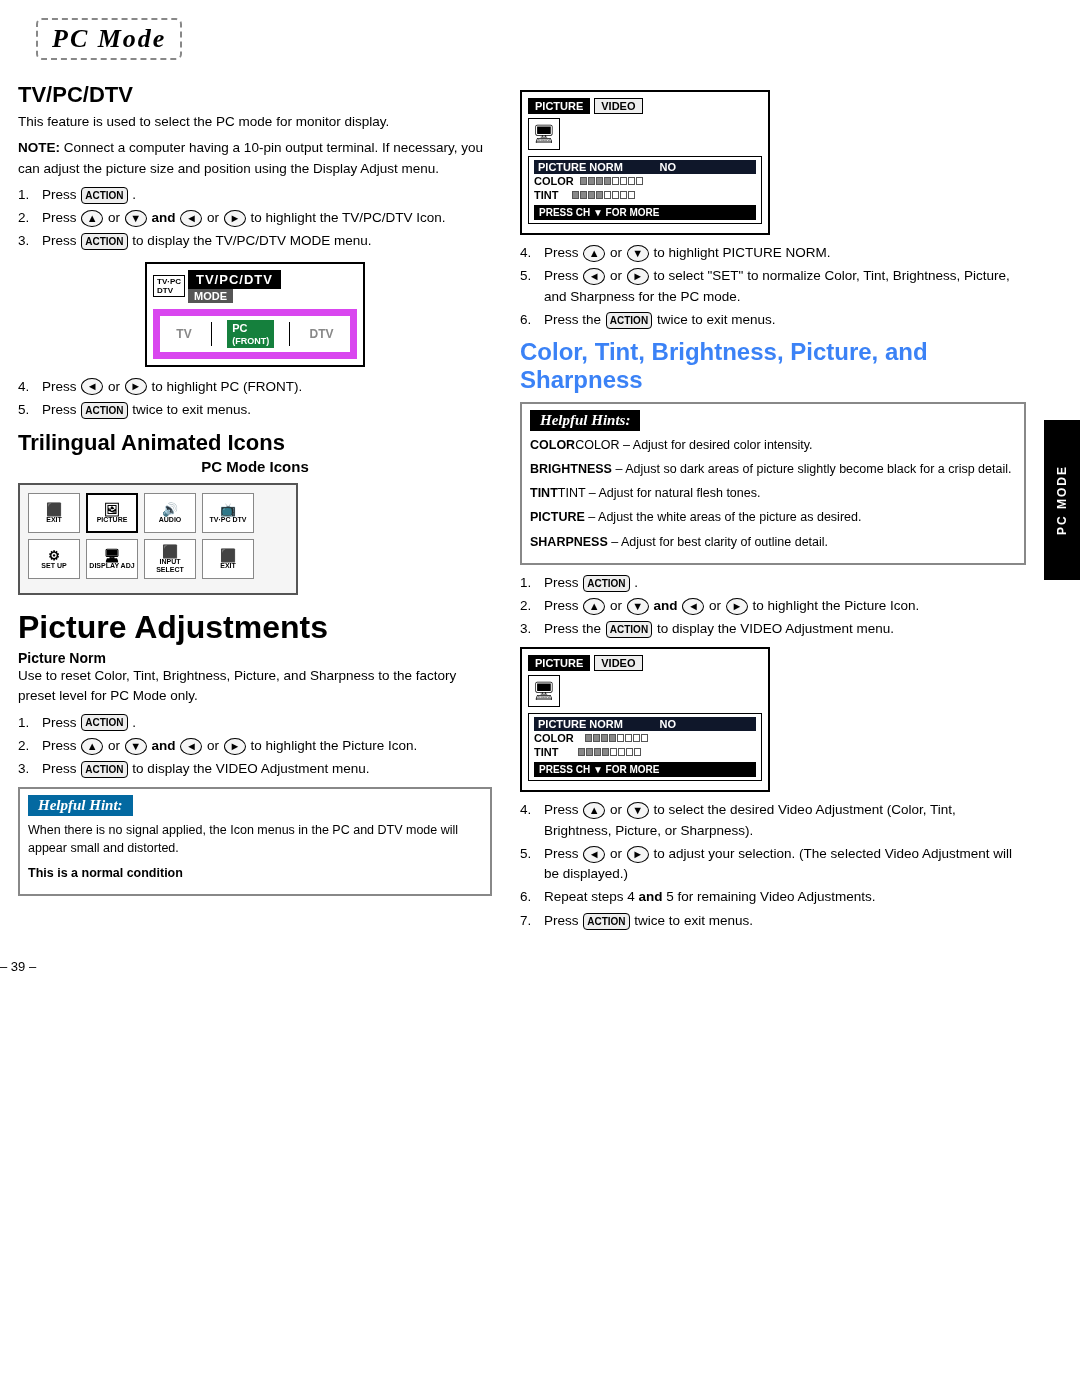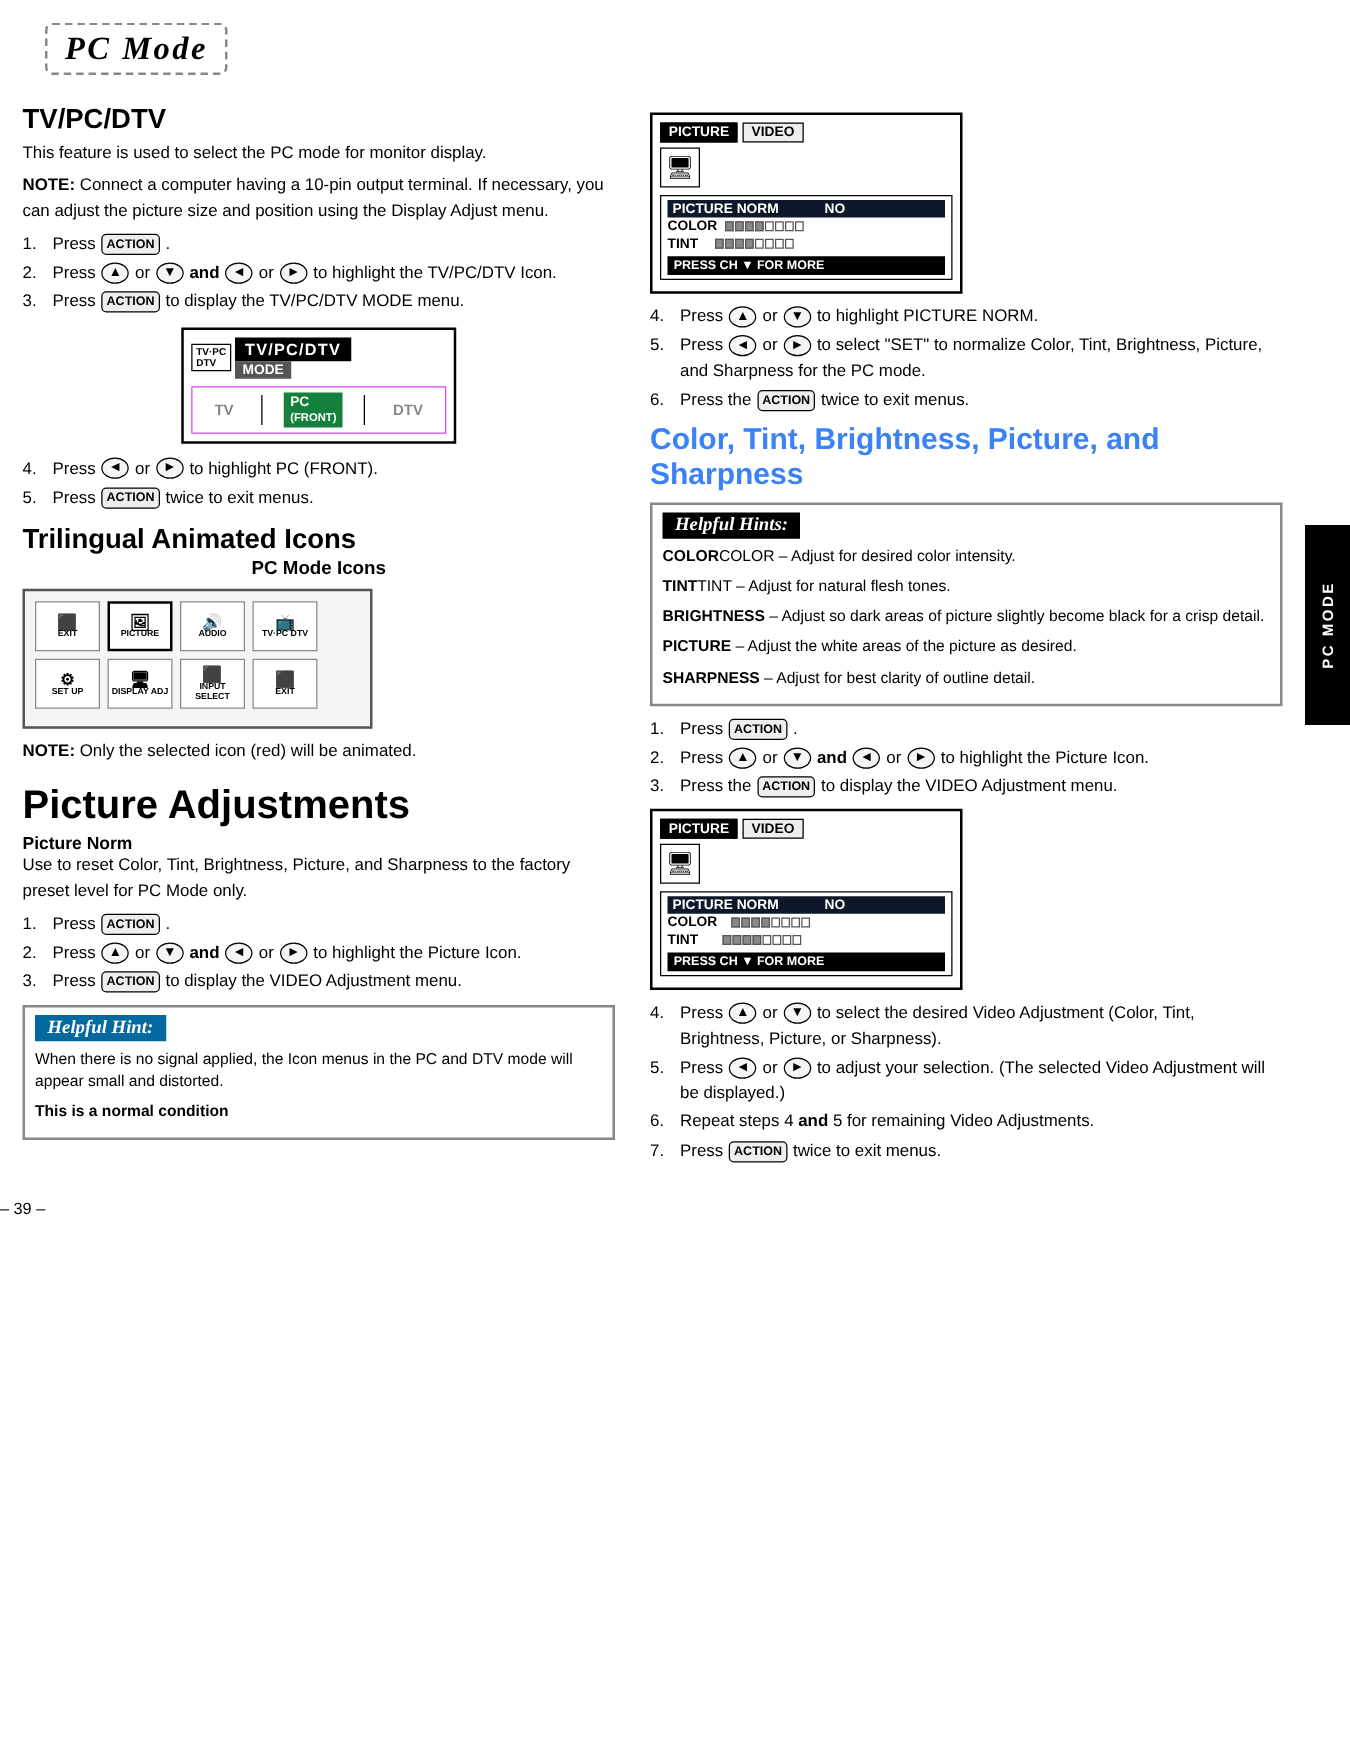--- a/index.html
+++ b/index.html
@@ -193,21 +193,21 @@
       display: flex;
       align-items: center;
       gap: 3px;
       margin-bottom: 6px;
     }
     .mode-options {
       display: flex;
       align-items: center;
       justify-content: space-around;
       margin-top: 6px;
-      border: 1px solid #d946ef;
+      border: 7px solid #d946ef;
       padding: 4px;
     }
     .mode-opt {
       font-size: 11px;
       font-weight: bold;
       padding: 2px 5px;
     }
     .mode-opt.selected {
       background: #15803d;
       color: #fff;
@@ -449,24 +449,20 @@
               <span class="icon-inner">⬛</span>
               <span class="icon-cell-label">INPUT SELECT</span>
             </div>
             <div class="icon-cell">
               <span class="icon-inner">⬛</span>
               <span class="icon-cell-label">EXIT</span>
             </div>
           </div>
         </div>
 
-        <p>
-          <span class="bold">NOTE:</span>
-          <span>Only the selected icon (red) will be animated.</span>
-        </p>
       </div>
 
       <div>
         <div class="big-heading">Picture Adjustments</div>
 
         <div>
           <div class="section-title-medium">Picture Norm</div>
           <p>Use to reset Color, Tint, Brightness, Picture, and Sharpness to the factory preset level for PC Mode only.</p>
 
           <ol class="numbered-list">
@@ -550,24 +546,24 @@
 
       <div>
         <div class="color-tint-heading">Color, Tint, Brightness, Picture, and Sharpness</div>
 
         <div class="helpful-hint-box">
           <div class="helpful-hints-title">Helpful Hints:</div>
           <p class="hint-text">
             <span class="hint-bold">COLOR</span><span>COLOR – Adjust for desired color intensity.</span>
           </p>
           <p class="hint-text">
-            <span class="hint-bold">TINT</span><span>TINT – Adjust for natural flesh tones.</span>
+            <span class="hint-bold">BRIGHTNESS</span><span> – Adjust so dark areas of picture slightly become black for a crisp detail.</span>
           </p>
           <p class="hint-text">
-            <span class="hint-bold">BRIGHTNESS</span><span> – Adjust so dark areas of picture slightly become black for a crisp detail.</span>
+            <span class="hint-bold">TINT</span><span>TINT – Adjust for natural flesh tones.</span>
           </p>
           <p class="hint-text">
             <span class="hint-bold">PICTURE</span><span> – Adjust the white areas of the picture as desired.</span>
           </p>
           <p class="hint-text">
             <span class="hint-bold">SHARPNESS</span><span> – Adjust for best clarity of outline detail.</span>
           </p>
         </div>
 
         <ol class="numbered-list">

